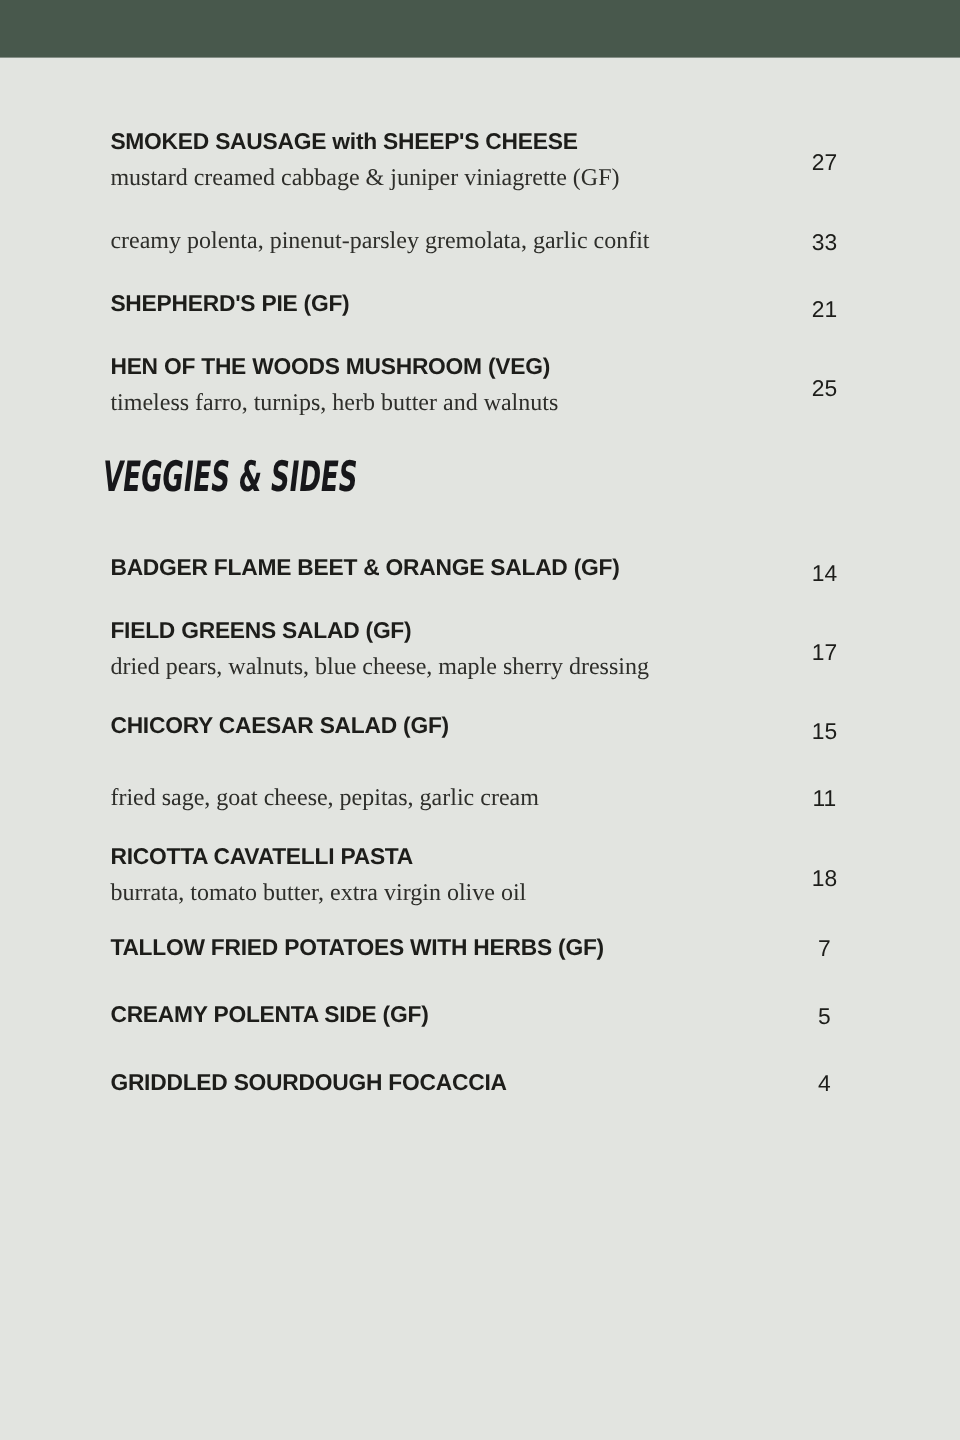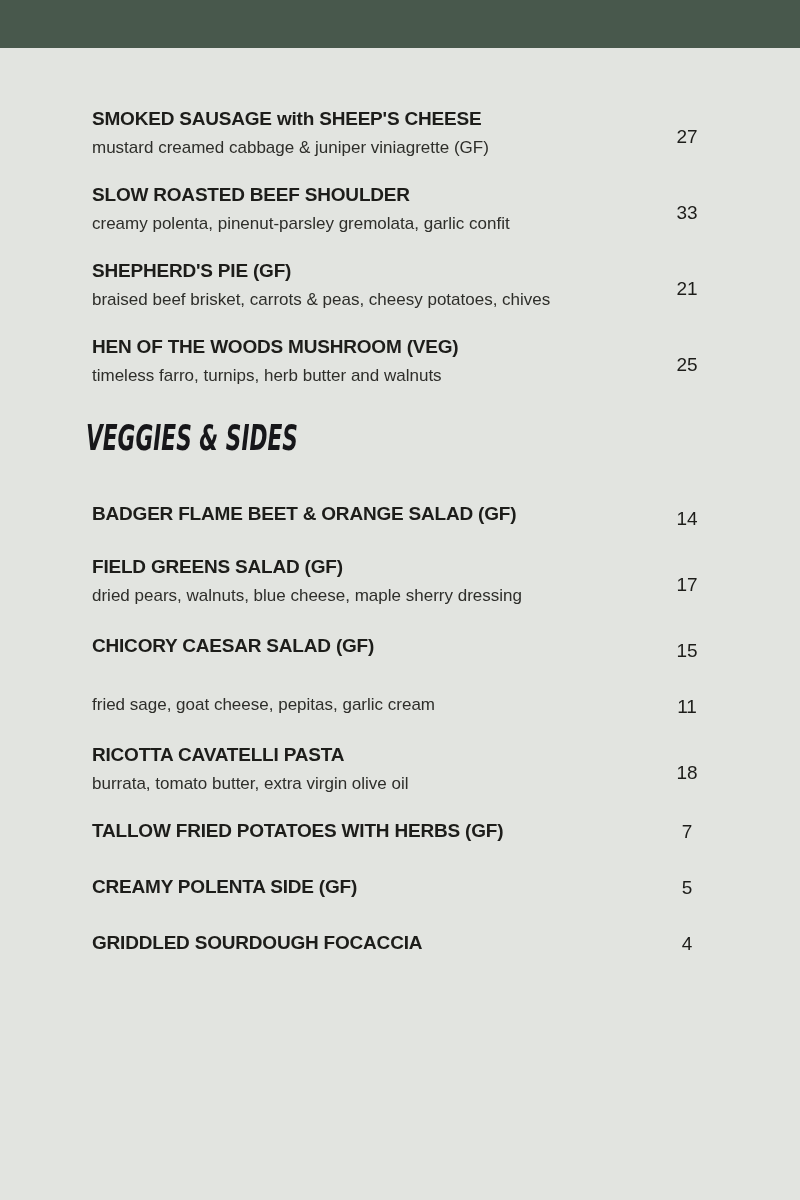--- a/index.html
+++ b/index.html
@@ -24,24 +24,25 @@
   }
   .item-text { flex:1 1 auto; padding-right:20px; }
   .item-name {
     font-size:19px;
     font-weight:700;
     line-height:26px;
     letter-spacing:-0.2px;
     color:#1d1d1a;
   }
   .item-desc {
-    font-size:17px;
+    font-size:20px;
     line-height:20px;
     margin-top:6px;
     color:#2e2e2a;
+    font-family:Liberation Serif, serif;
   }
   .item-price {
     flex:0 0 30px;
     width:30px;
     text-align:center;
     font-size:19px;
     font-weight:400;
     color:#1d1d1a;
     padding-top:10px;
   }
@@ -76,30 +77,28 @@
       <div class="item">
         <div class="item-text">
           <div class="item-name">SMOKED SAUSAGE with SHEEP'S CHEESE</div>
           <div class="item-desc">mustard creamed cabbage &amp; juniper viniagrette (GF)</div>
         </div>
         <div class="item-price">27</div>
       </div>
 
       <div class="item">
         <div class="item-text">
-          <div class="item-name">SLOW ROASTED BEEF SHOULDER</div>
           <div class="item-desc">creamy polenta, pinenut-parsley gremolata, garlic confit</div>
         </div>
         <div class="item-price">33</div>
       </div>
 
       <div class="item">
         <div class="item-text">
           <div class="item-name">SHEPHERD'S PIE (GF)</div>
-          <div class="item-desc">braised beef brisket, carrots &amp; peas, cheesy potatoes, chives</div>
         </div>
         <div class="item-price">21</div>
       </div>
 
       <div class="item">
         <div class="item-text">
           <div class="item-name">HEN OF THE WOODS MUSHROOM (VEG)</div>
           <div class="item-desc">timeless farro, turnips, herb butter and walnuts</div>
         </div>
         <div class="item-price">25</div>

